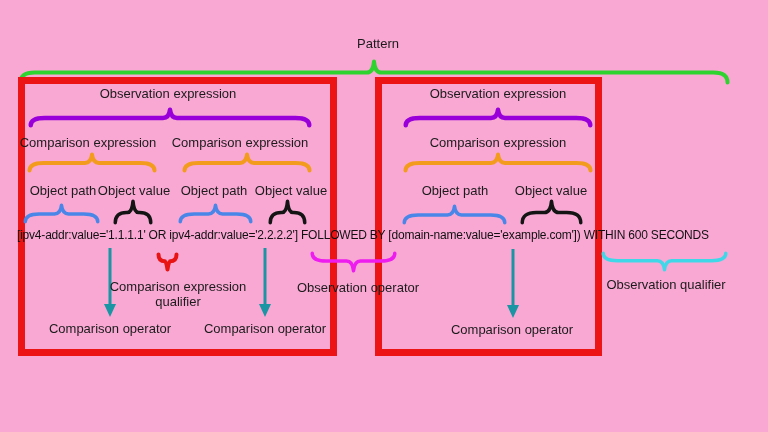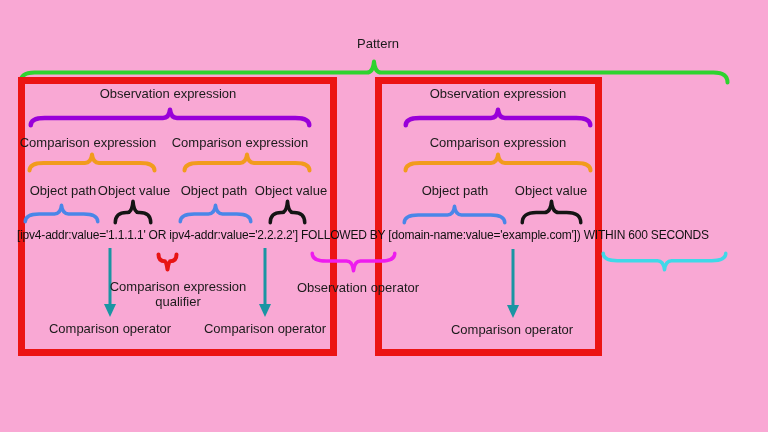--- a/index.html
+++ b/index.html
@@ -149,14 +149,15 @@
         <polygon points="1,57 13,57 7,70" fill="#1a95a3"></polygon>
       </svg>
     </div>
   <div class="label" style="left:512px;top:323px;">Comparison operator</div>
 
   <div class="brace" style="left:601px;top:251px;width:127px;height:21px;">
       <svg viewBox="0 0 127 21" xmlns="http://www.w3.org/2000/svg">
         <path d="M 2.25 2.25 Q 2.25 9.66 16.25 9.66 L 56.5 9.66 Q 62.5 9.66 63.5 18.75 Q 64.5 9.66 70.5 9.66 L 110.75 9.66 Q 124.75 9.66 124.75 2.25" fill="none" stroke="#40d8e8" stroke-width="3.5" stroke-linecap="round" stroke-linejoin="round"></path>
       </svg>
     </div>
+  <div class="label" style="left:666px;top:278px;">Observation qualifier</div>
 
 </div>
 
 </body></html>

